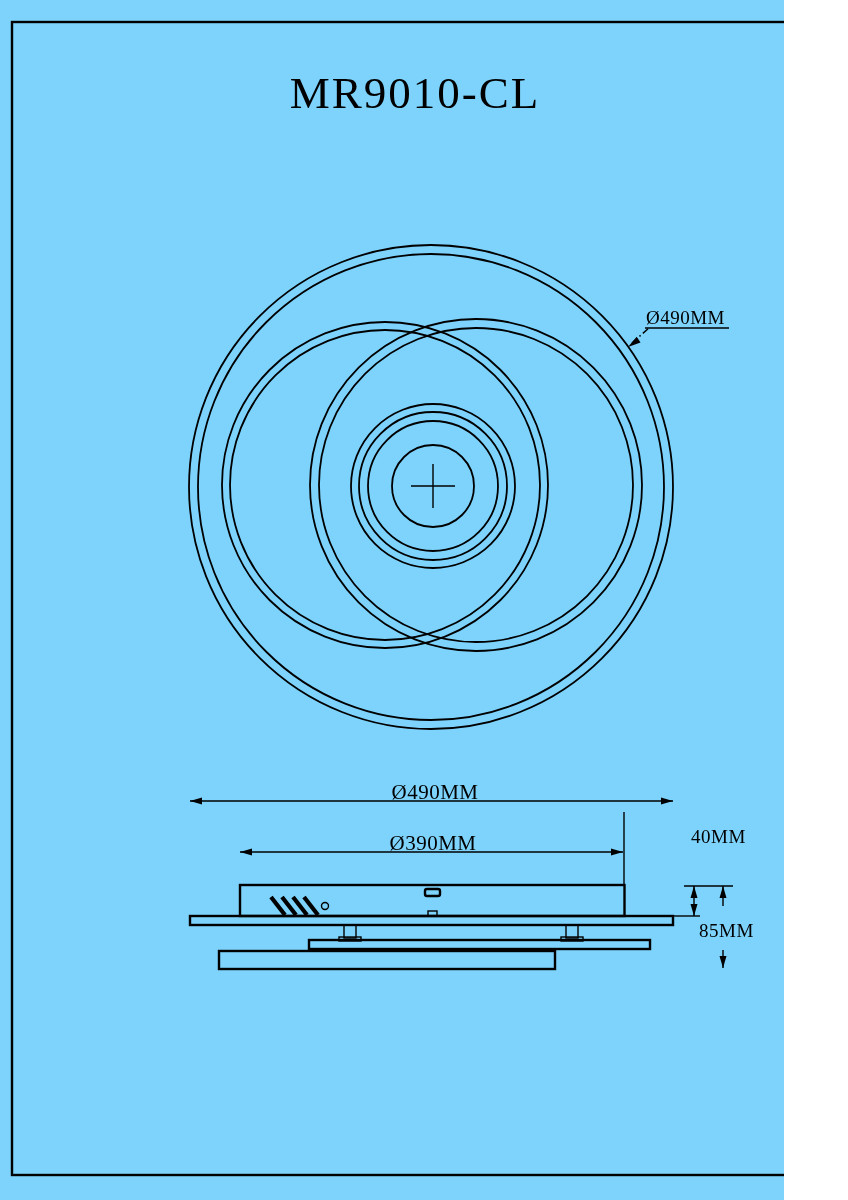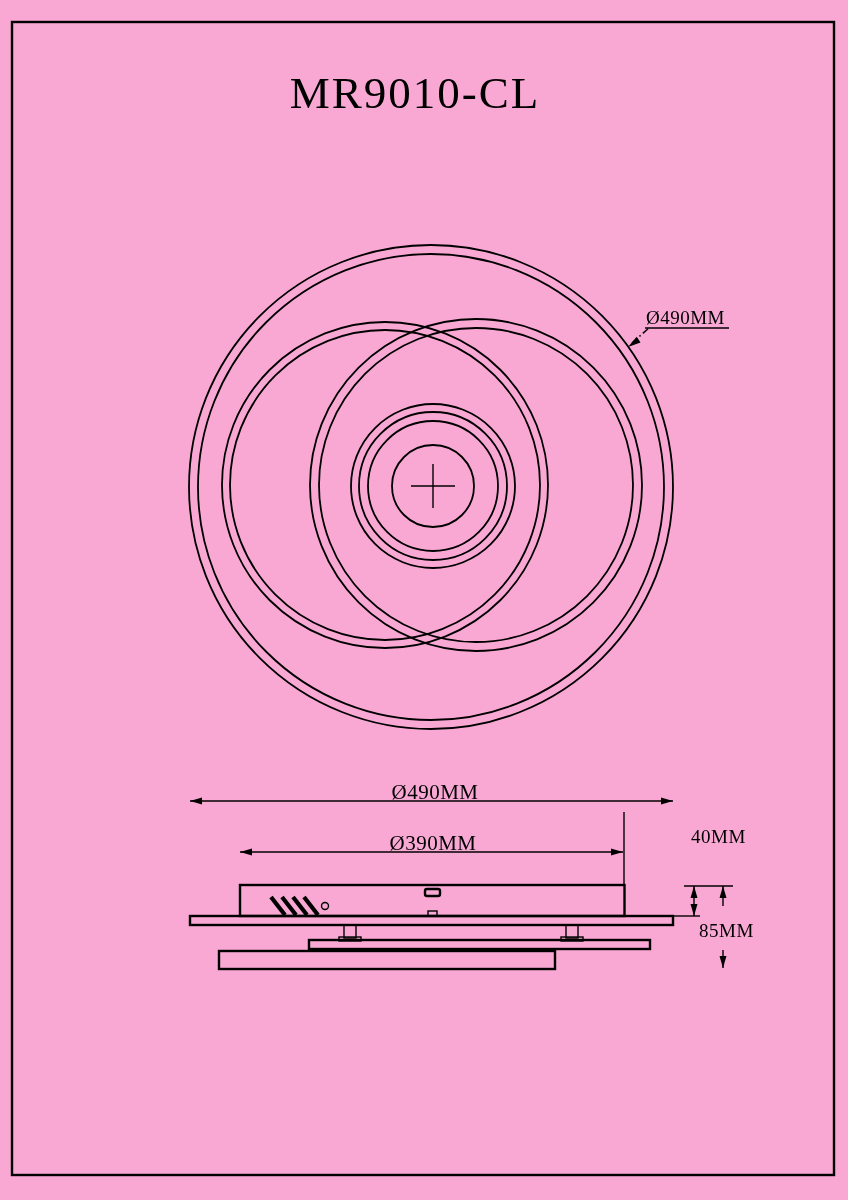--- a/index.html
+++ b/index.html
@@ -5,23 +5,23 @@
   html, body {
     margin: 0;
     padding: 0;
     background: #ffffff;
     width: 848px;
     height: 1200px;
     font-family: "Liberation Serif", "DejaVu Serif", serif;
   }
   .sheet {
     position: relative;
-    width: 848px;
+    width: 784px;
     height: 1200px;
-    background: #f9a8d4;
+    background: #7dd3fc;
     overflow: hidden;
   }
   svg { display: block; }
   .struct { stroke: #000000; fill: none; stroke-width: 2.4; }
   .thin   { stroke: #000000; fill: none; stroke-width: 1.4; }
   .circ   { stroke: #000000; fill: none; stroke-width: 1.8; }
   .arrow  { fill: #000000; stroke: none; }
   .hatch  { stroke: #000000; fill: none; stroke-width: 4.2; }
   text { fill: #000000; }
   .title-text {

